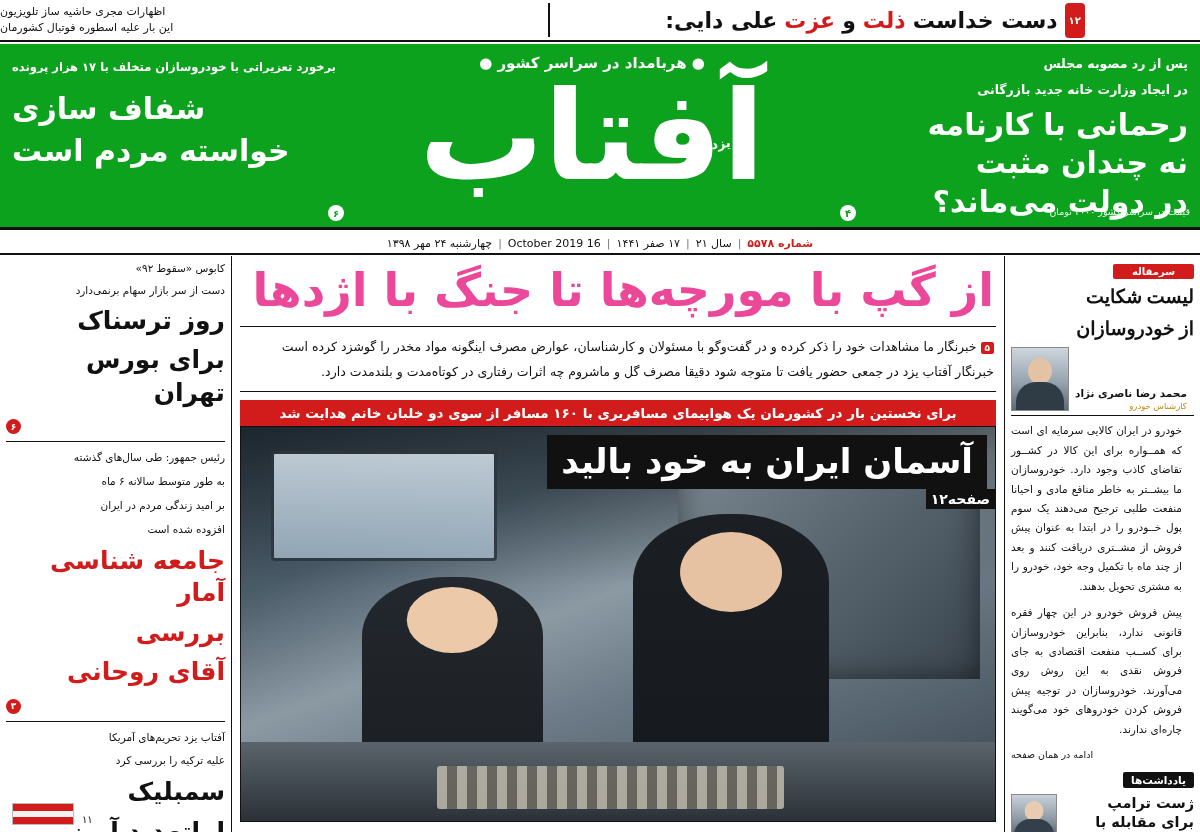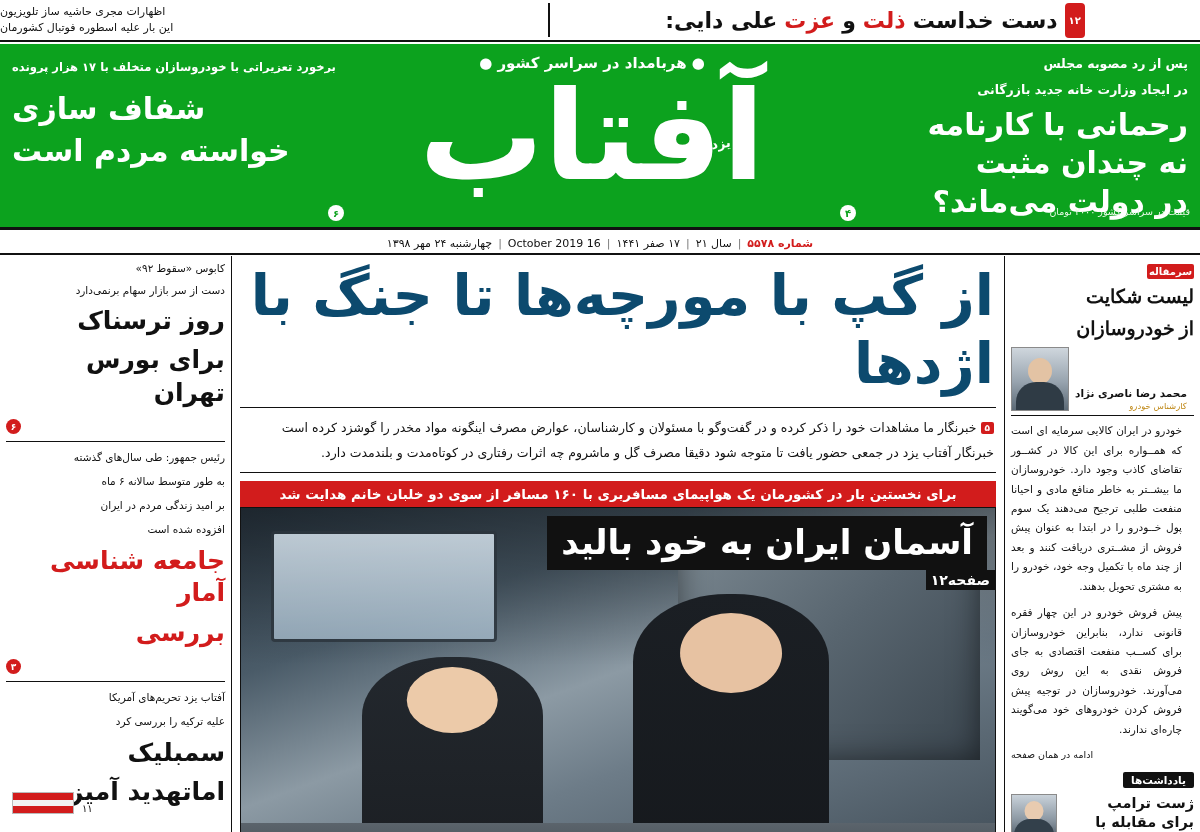--- a/index.html
+++ b/index.html
@@ -160,29 +160,29 @@
     border-left: 1.5px solid #111;
     padding: 4px 6px 0 6px;
   }
   .col-center {
     width: 772px; height: 100%;
     padding: 2px 8px 0 8px;
   }
   .col-left {
     width: 232px; height: 100%;
     border-right: 1.5px solid #111;
-    padding: 4px 6px 12px 6px;
+    padding: 4px 6px 1px 6px;
   }
 
   
   .tag-red {
     display: inline-block;
     background: #d21c1c; color: #fff;
     font-size: 10px; font-weight: bold;
-    padding: 2px 2px; border-radius: 2px;
+    padding: 2px 19px; border-radius: 2px;
     margin-bottom: 5px;
   }
   .rc-title {
     font-size: 19px; font-weight: bold; line-height: 1.35;
     color: #111; text-align: right;
     margin-bottom: 6px;
     font-family: Liberation Serif, serif;
   }
   .rc-author-row {
     display: flex; align-items: flex-end; gap: 6px;
@@ -247,21 +247,21 @@
     border-radius: 50%; background: #e8cbb0;
   }
   .note-avatar::after {
     content: ""; position: absolute; left: 50%; bottom: 0;
     transform: translateX(-50%); width: 40px; height: 20px;
     border-radius: 16px 16px 0 0; background: #33404b;
   }
 
   
   .cc-head {
-    font-size: 56px; font-weight: bold; color: #0c4a6e;
+    font-size: 46px; font-weight: bold; color: #ec4899;
     line-height: 1.22;
     letter-spacing: -1px;
     margin: 4px 2px 8px 2px;
   }
   .cc-lead {
     font-size: 12.5px; line-height: 2.0;
     text-align: justify; color: #111;
     border-top: 1.5px solid #111;
     border-bottom: 1.5px solid #111;
     padding: 7px 2px; margin-bottom: 8px;
@@ -525,20 +525,21 @@
         </div>
         <div class="lc-rule"></div>
 
         <div>
           <div class="lc-sub">رئیس جمهور: طی سال‌های گذشته</div>
           <div class="lc-sub">به طور متوسط سالانه ۶ ماه</div>
           <div class="lc-sub">بر امید زندگی مردم در ایران</div>
           <div class="lc-sub">افزوده شده است</div>
           <div class="lc-title">جامعه شناسی آمار</div>
           <div class="lc-title">بررسی</div>
+          <div class="lc-title">آقای روحانی</div>
           <div class="lc-row-badge">
             <span class="badge-circle">۳</span>
           </div>
         </div>
         <div class="lc-rule"></div>
 
         <div>
           <div class="lc-sub">آفتاب یزد تحریم‌های آمریکا</div>
           <div class="lc-sub">علیه ترکیه را بررسی کرد</div>
           <div class="lc-title black">سمبلیک</div>

